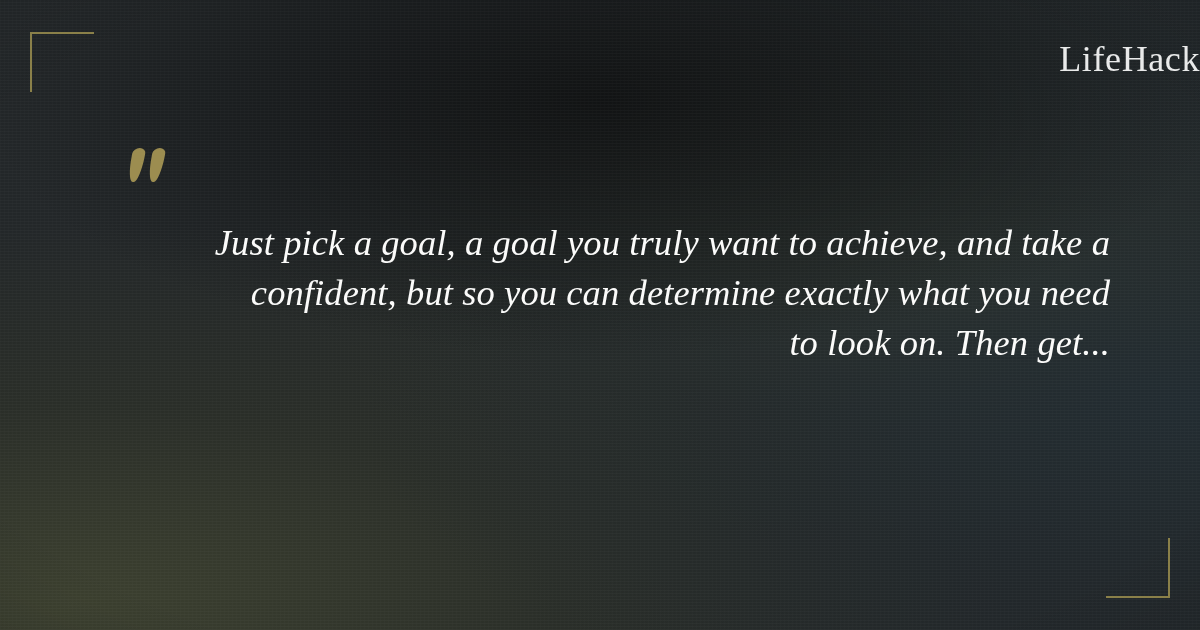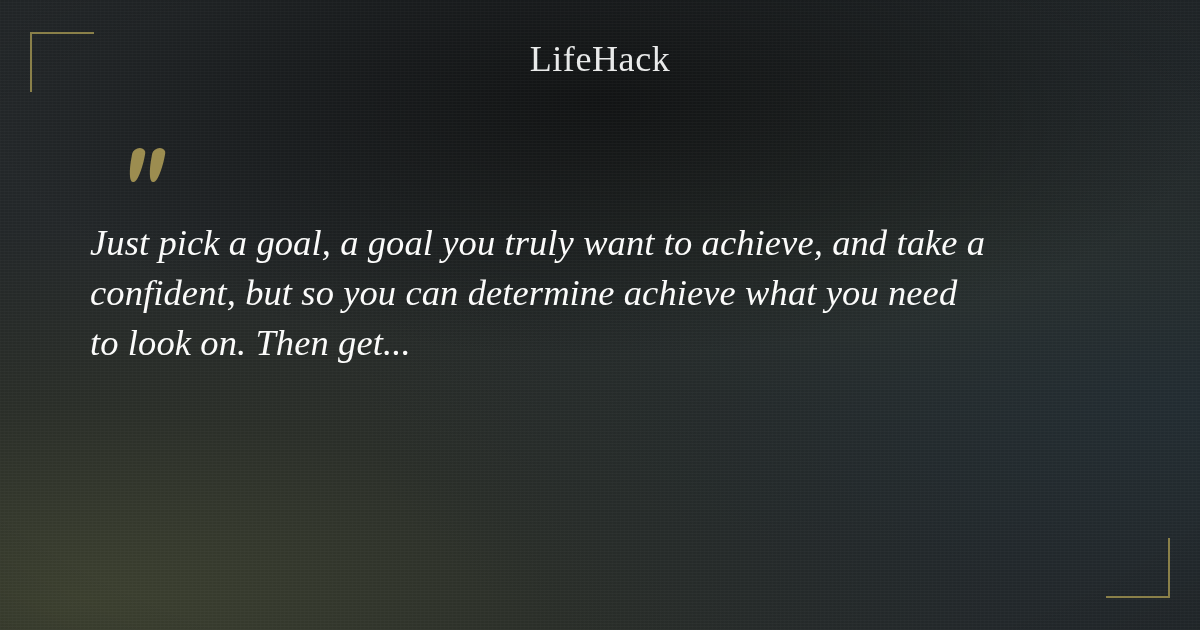--- a/index.html
+++ b/index.html
@@ -66,21 +66,21 @@
   .corner-tl::after  { left:0; top:0; width:2px;  height:60px; }
 
   .corner-br { right:30px; bottom:32px; }
   .corner-br::before { right:0; bottom:0; width:64px; height:2px; }
   .corner-br::after  { right:0; bottom:0; width:2px;  height:60px; }
 
   
   .brand {
     position:absolute;
     top:40px; left:0; right:0;
-    text-align:center;
+    text-align:right;
     font-family:"Liberation Serif","DejaVu Serif",serif;
     font-size:36px;
     font-weight:400;
     letter-spacing:.6px;
     color:#e9eaea;
     line-height:1.1;
   }
 
   
   .quote-mark {
@@ -97,21 +97,21 @@
     transform:skewX(-11deg);
   }
   .quote-mark span.q1 { left:6px; }
   .quote-mark span.q2 { left:26px; }
 
   
   .quote-block {
     position:absolute;
     left:90px; right:90px;
     top:218px;
-    text-align:left;
+    text-align:right;
     font-family:"Liberation Serif","DejaVu Serif",serif;
     font-style:italic;
     font-size:36.5px;
     line-height:50px;
     color:#fbfbfa;
     letter-spacing:.1px;
   }
   .quote-block .ln { display:block; white-space:nowrap; }
 </style>
 </head>
@@ -130,17 +130,17 @@
 
   <div class="brand">LifeHack</div>
 
   <div class="quote-mark">
     <span class="q1"></span>
     <span class="q2"></span>
   </div>
 
   <div class="quote-block">
     <span class="ln">Just pick a goal, a goal you truly want to achieve, and take a</span>
-    <span class="ln">confident, but so you can determine achieve what you need</span>
+    <span class="ln">confident, but so you can determine exactly what you need</span>
     <span class="ln">to look on. Then get...</span>
   </div>
 
 </div>
 
 </body></html>

